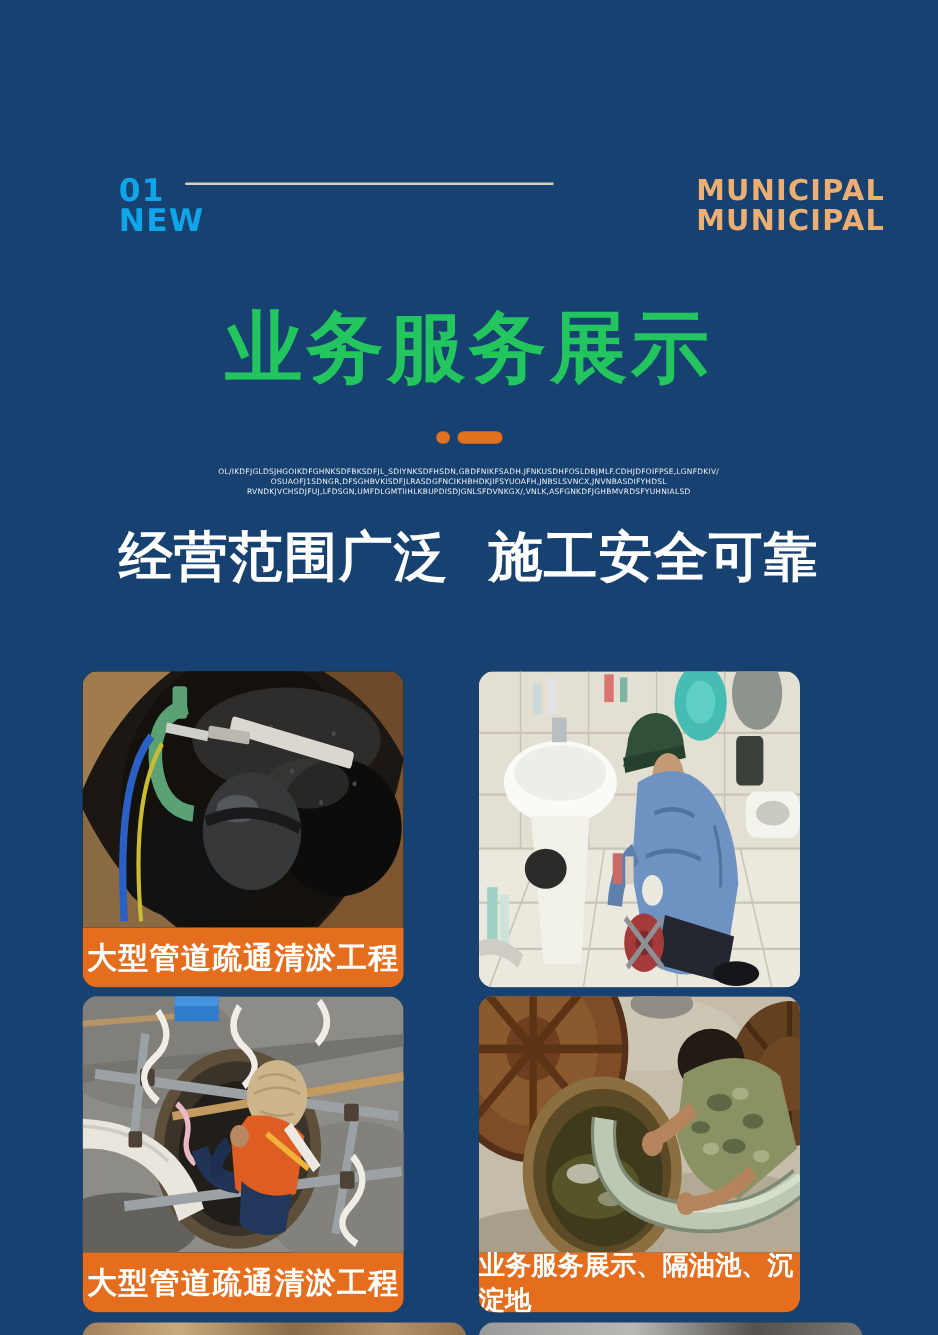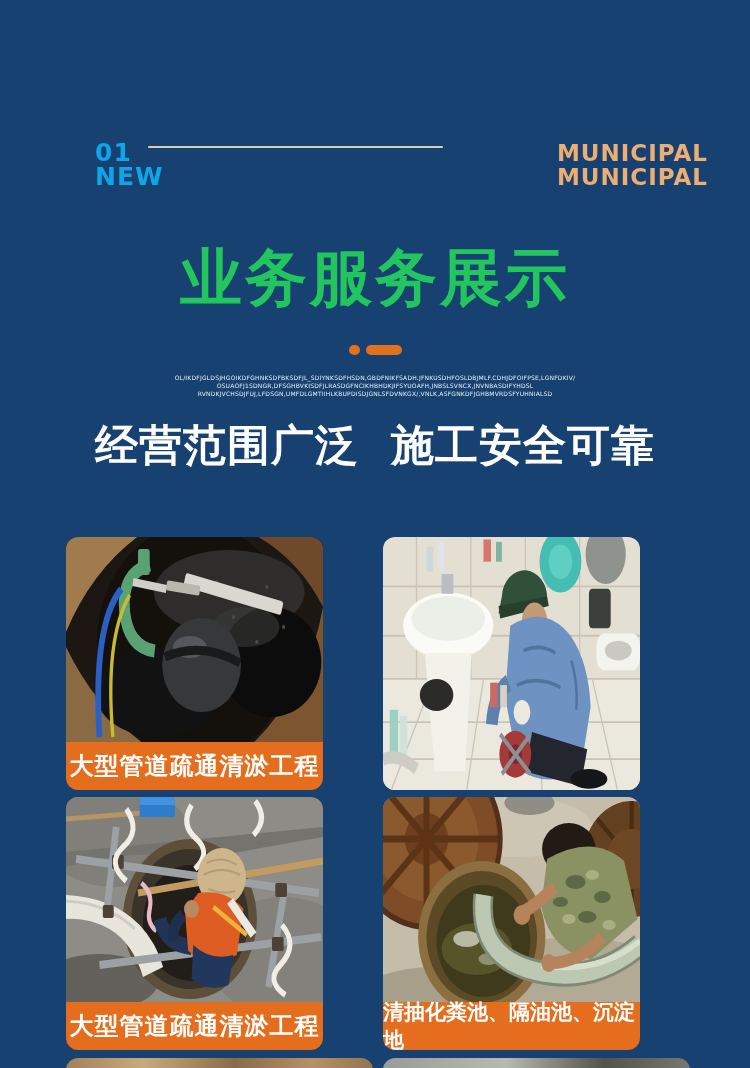--- a/index.html
+++ b/index.html
@@ -275,20 +275,20 @@
             <ellipse cx="250" cy="78" rx="8" ry="5"></ellipse>
             <ellipse cx="222" cy="122" rx="8" ry="5"></ellipse>
             <ellipse cx="270" cy="128" rx="8" ry="5"></ellipse>
           </g>
         <path d="M205 90 q-22 18 -36 24" stroke="#b5835c" stroke-width="13" fill="none"></path>
         <circle cx="166" cy="118" r="10" fill="#b5835c"></circle>
         <path d="M262 140 q-28 26 -62 26" stroke="#b5835c" stroke-width="12" fill="none"></path>
         <circle cx="198" cy="166" r="9" fill="#b5835c"></circle>
       </svg>
     </div>
-    <div class="caption">清抽化粪池、隔油池、沉淀地</div>
+    <div class="caption">业务服务展示、隔油池、沉淀地</div>
   </div>
 </div>
 
 <div class="partial-row">
   <div class="partial partial-left"></div>
   <div class="partial partial-right"></div>
 </div>
 
 </body></html>

